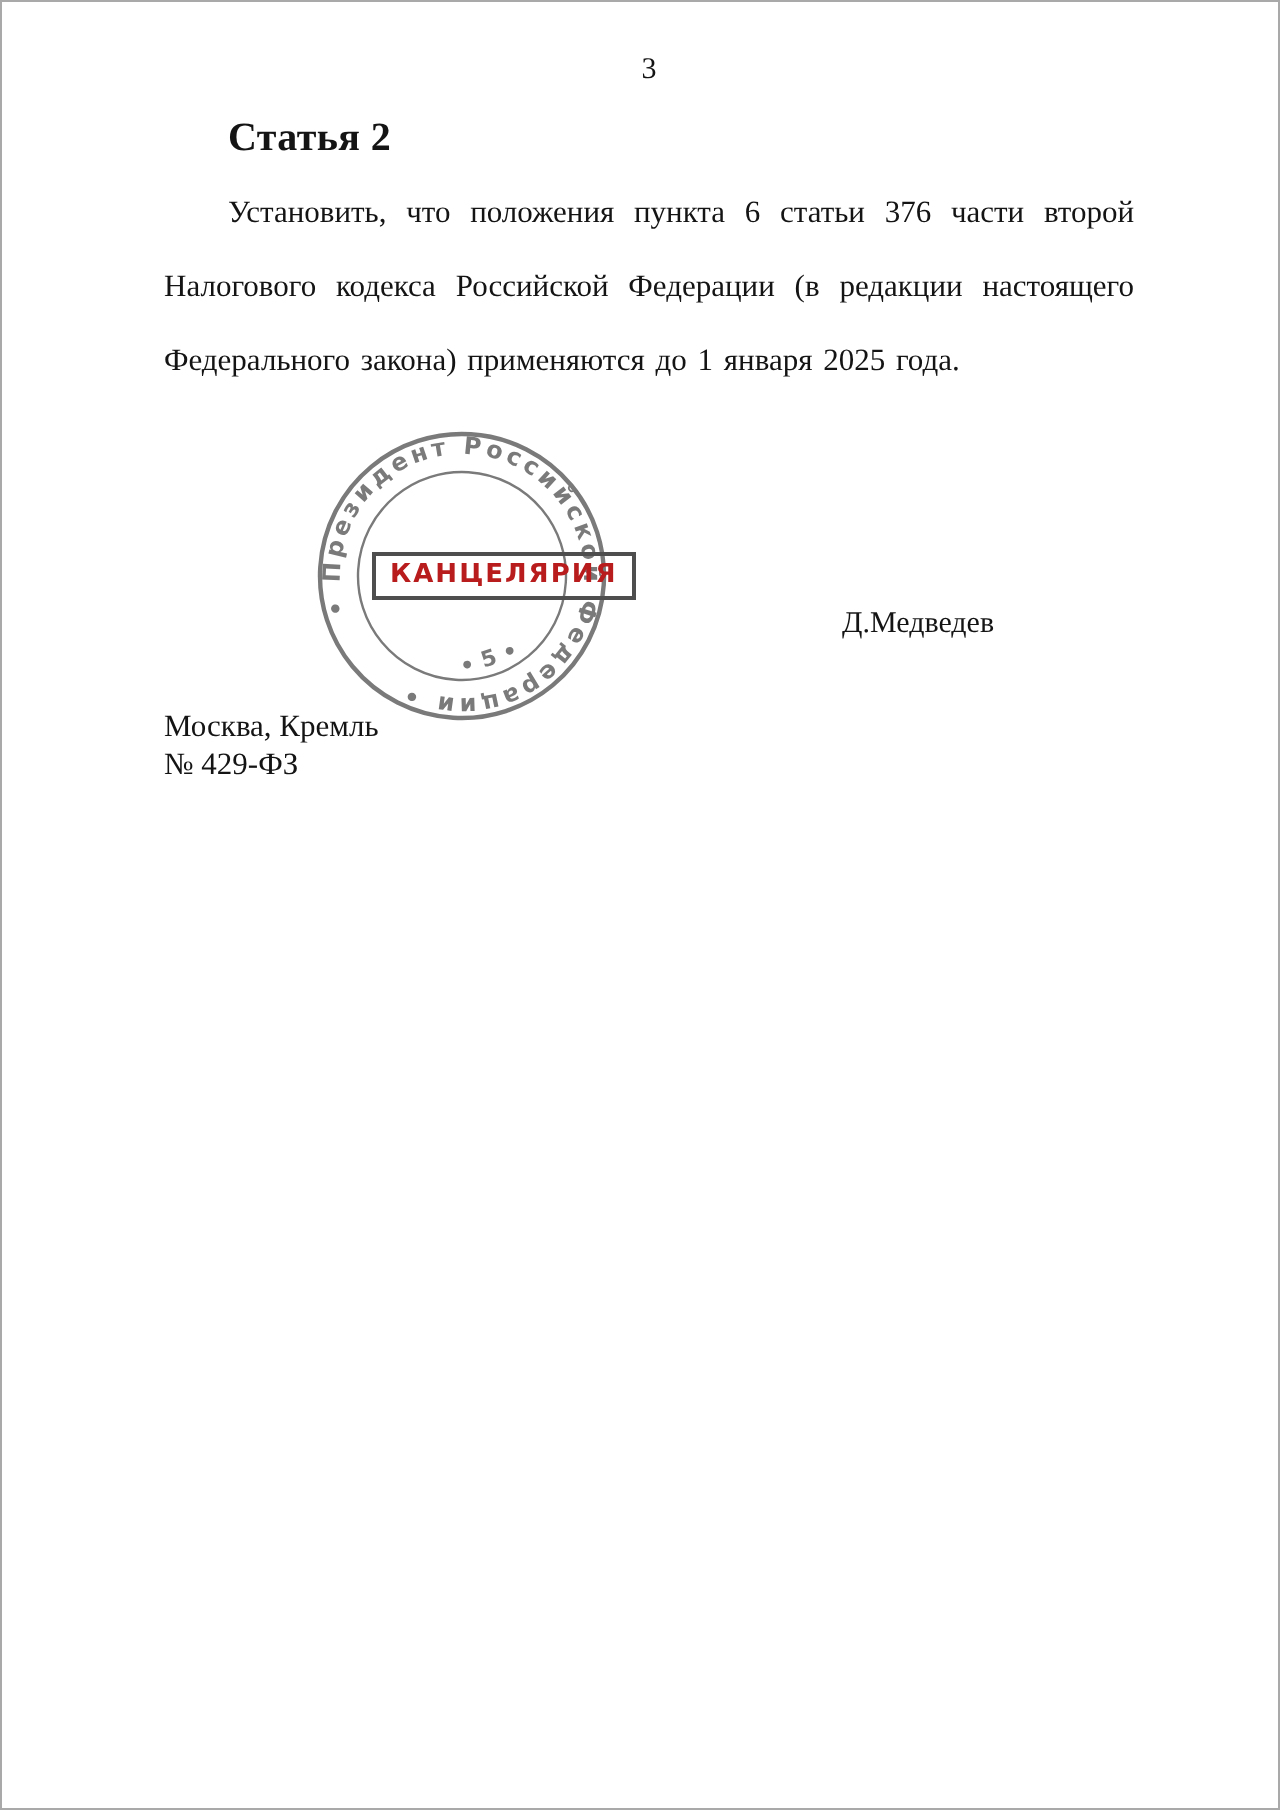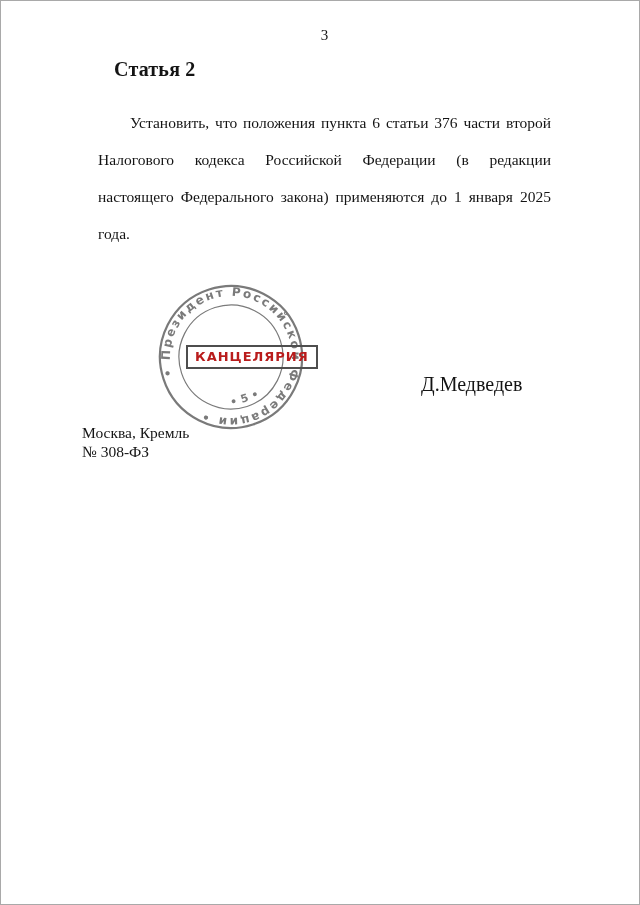--- a/index.html
+++ b/index.html
@@ -27,21 +27,21 @@
     font-weight: bold;
     font-size: 20px;
     line-height: 37px;
     margin: 0;
     padding-left: 32px;
     letter-spacing: .2px;
   }
   .article-body {
     font-size: 15.5px;
     line-height: 37px;
-    margin: 16px;
+    margin: 0;
     text-align: justify;
     text-indent: 32px;
     word-spacing: 1.5px;
   }
   .sig-area { position: relative; height: 156px; }
   .seal {
     position: absolute;
     left: 74px; top: 14px;
     width: 150px; height: 150px;
     transform: rotate(-18deg);
@@ -65,21 +65,21 @@
     position: absolute;
     left: 123px; top: 84px;
     font-size: 15.5px;
     line-height: 21px;
     white-space: nowrap;
   }
   .sig-title .line1 { padding-left: 79px; }
   .sig-name {
     position: absolute;
     left: 339px; top: 105px;
-    font-size: 20px;
+    font-size: 15px;
     white-space: nowrap;
   }
   .footer { font-size: 15.5px; line-height: 18.5px; }
   .footer div { white-space: nowrap; }
 </style>
 </head>
 <body>
 
 <div class="page">
   <div class="content">
@@ -105,17 +105,17 @@
       </svg>
 
       <div class="chancellery-box">КАНЦЕЛЯРИЯ</div>
 
 
       <div class="sig-name">Д.Медведев</div>
     </div>
 
     <div class="footer">
       <div>Москва, Кремль</div>
-      <div>№ 308-ФЗ</div>
+      <div>№ 429-ФЗ</div>
     </div>
 
   </div>
 </div>
 
 </body></html>

